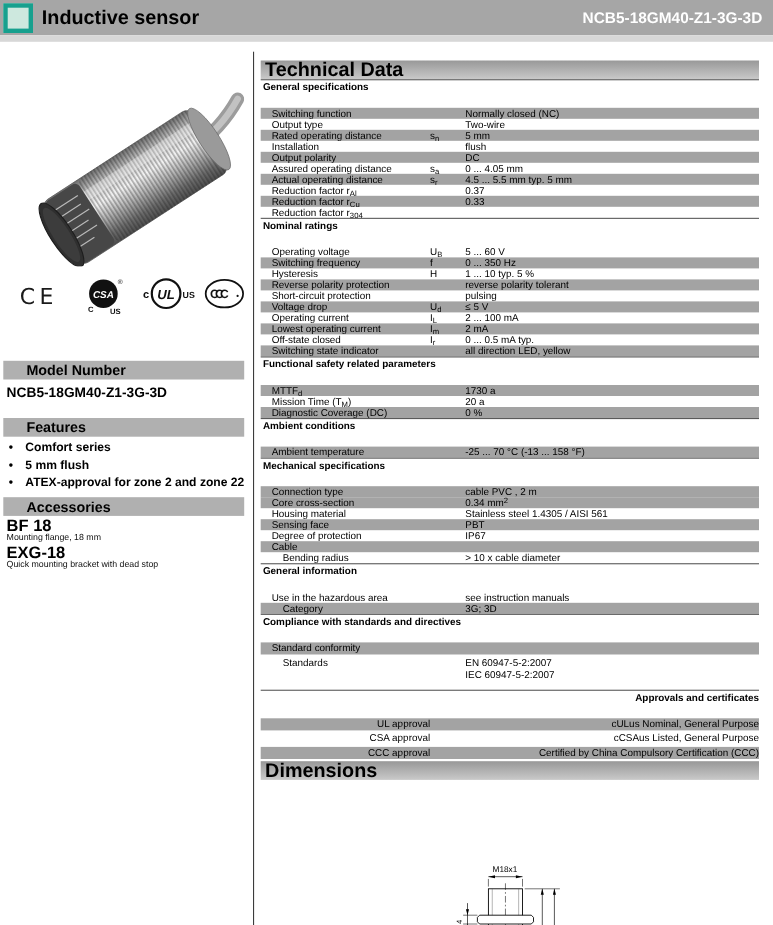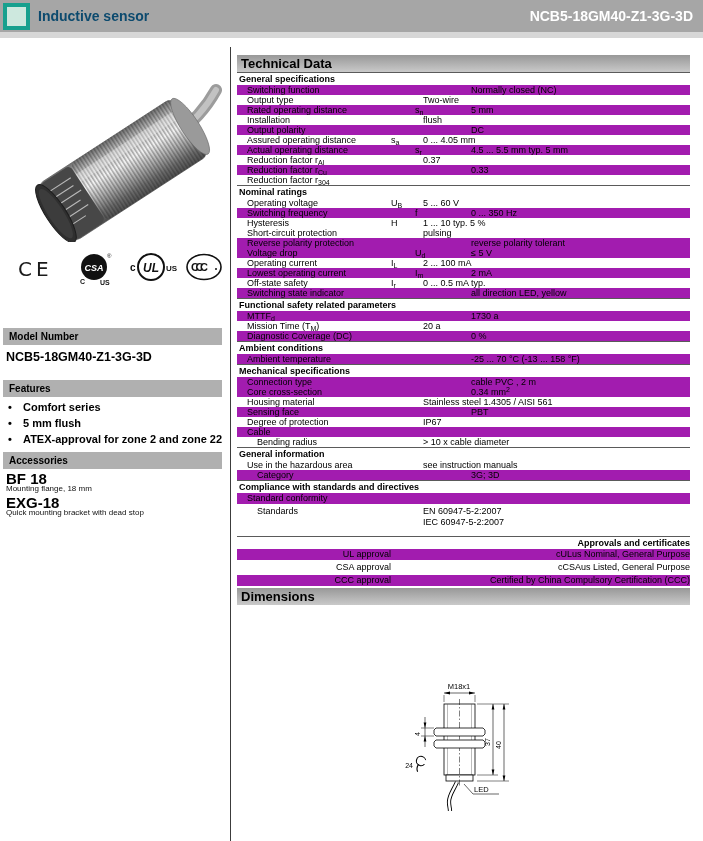--- a/index.html
+++ b/index.html
@@ -1,48 +1,48 @@
 <!DOCTYPE html>
 <html><head>
 <meta charset="utf-8">
 <style>
   html,body{margin:0;padding:0;background:#fff;font-family:"Liberation Sans",sans-serif;color:#000;}
   .page{position:relative;width:703px;height:841px;background:#fff;overflow:hidden;}
 
   
   .hdr{position:absolute;top:0;left:0;right:0;height:32px;background:#a6a6a6;display:flex;align-items:center;}
   .hdr .sq{width:27px;height:27px;background:#cde8de;border:4px solid #17a08e;margin-left:3px;box-sizing:border-box;}
-  .hdr .t{color:#0c4a6e;font-weight:bold;font-size:14px;margin-left:8px;}
+  .hdr .t{color:#000000;font-weight:bold;font-size:18px;margin-left:8px;}
   .hdr .m{margin-left:auto;margin-right:10px;color:#fff;font-weight:bold;font-size:14px;}
   .strip{position:absolute;top:32px;left:0;right:0;height:6px;background:#d7d7d7;}
   .divider{position:absolute;left:230px;top:47px;bottom:0;width:1px;background:#3c3c3c;}
 
   
-  .sbar{position:absolute;left:3px;width:219px;height:17px;background:#b0b0b0;font-weight:bold;font-size:10px;line-height:17px;padding-left:6px;box-sizing:border-box;}
+  .sbar{position:absolute;left:3px;width:219px;height:17px;background:#b0b0b0;font-weight:bold;font-size:13px;line-height:17px;padding-left:21px;box-sizing:border-box;}
   #photo{position:absolute;left:26px;top:50px;}
   #logos{position:absolute;left:8px;top:246px;}
   #model-bar{top:328px;}
   #model-value{position:absolute;left:6px;top:350px;font-weight:bold;font-size:12.5px;}
   #features-bar{top:380px;}
   .feat{position:absolute;left:8px;top:401px;width:216px;}
   .feat .fi{display:flex;font-weight:bold;font-size:11px;margin-bottom:4px;}
   .feat .b{width:15px;flex:0 0 15px;}
   #accessories-bar{top:452px;}
   .acc{position:absolute;left:6px;top:473px;width:216px;}
   .acc .an{font-weight:bold;font-size:15px;line-height:11px;}
   .acc .ad{font-size:8px;line-height:10px;margin-bottom:3px;color:#111;}
 
   
   .content{position:absolute;left:237px;top:55px;width:453px;}
-  .bigbar{height:17px;background:linear-gradient(#989898,#c9c9c9);font-weight:bold;font-size:13px;line-height:17px;padding-left:4px;box-sizing:border-box;}
+  .bigbar{height:17px;background:linear-gradient(#989898,#c9c9c9);font-weight:bold;font-size:18px;line-height:17px;padding-left:4px;box-sizing:border-box;}
   .sec{}
   .sec.gap{margin-top:8px;text-align:right;}
-  .section-title{border-top:1px solid #5a5a5a;font-weight:bold;font-size:9px;line-height:10px;padding:1px 0 1px 2px;}
+  .section-title{border-top:1px solid #5a5a5a;font-weight:bold;font-size:9px;line-height:10px;padding:1px 0 14px 2px;}
   .row{display:grid;grid-template-columns:154px 32px 1fr;font-size:9px;line-height:10px;min-height:10px;}
-  .row.shaded{background:#a21caf;gap:24px;}
+  .row.shaded{background:#a3a3a3;}
   .row .c-label{padding-left:10px;white-space:nowrap;}
   .row.i2 .c-label{padding-left:20px;}
   .row .c-val{white-space:pre-line;}
   .sec.spacious .row{min-height:11px;line-height:11px;margin-bottom:2px;}
   sub{font-size:7px;vertical-align:-2px;line-height:0;}
   sup{font-size:7px;vertical-align:3px;line-height:0;}
   #dim-bar{}
   #drawing{display:block;}
 </style>
 </head>
@@ -207,47 +207,47 @@
           <div class="row shaded">
             <span class="c-label">Switching frequency</span>
             <span class="c-sym">f</span>
             <span class="c-val">0 ... 350 Hz</span>
           </div>
           <div class="row">
             <span class="c-label">Hysteresis</span>
             <span class="c-sym">H</span>
             <span class="c-val">1 ... 10  typ. 5  %</span>
           </div>
+          <div class="row shaded">
+            <span class="c-label">Reverse polarity protection</span>
+            <span class="c-sym"></span>
+            <span class="c-val">reverse polarity tolerant</span>
+          </div>
           <div class="row">
             <span class="c-label">Short-circuit protection</span>
             <span class="c-sym"></span>
             <span class="c-val">pulsing</span>
-          </div>
-          <div class="row shaded">
-            <span class="c-label">Reverse polarity protection</span>
-            <span class="c-sym"></span>
-            <span class="c-val">reverse polarity tolerant</span>
           </div>
           <div class="row shaded">
             <span class="c-label">Voltage drop</span>
             <span class="c-sym">U<sub>d</sub></span>
             <span class="c-val">≤ 5 V</span>
           </div>
           <div class="row">
             <span class="c-label">Operating current</span>
             <span class="c-sym">I<sub>L</sub></span>
             <span class="c-val">2 ... 100 mA</span>
           </div>
           <div class="row shaded">
             <span class="c-label">Lowest operating current</span>
             <span class="c-sym">I<sub>m</sub></span>
             <span class="c-val">2 mA</span>
           </div>
           <div class="row">
-            <span class="c-label">Off-state safety</span>
+            <span class="c-label">Off-state closed</span>
             <span class="c-sym">I<sub>r</sub></span>
             <span class="c-val">0 ... 0.5 mA typ.</span>
           </div>
           <div class="row shaded">
             <span class="c-label">Switching state indicator</span>
             <span class="c-sym"></span>
             <span class="c-val">all direction LED, yellow</span>
           </div>
         </div>
         <div class="sec">

